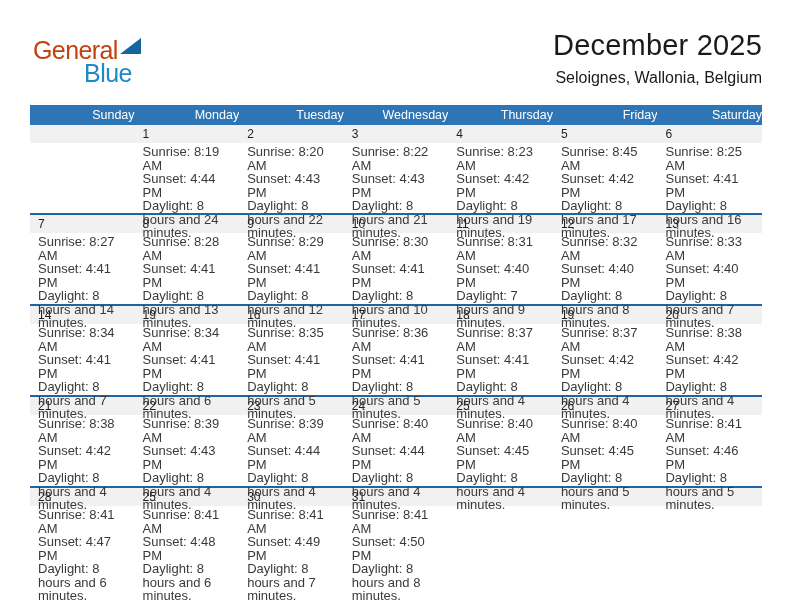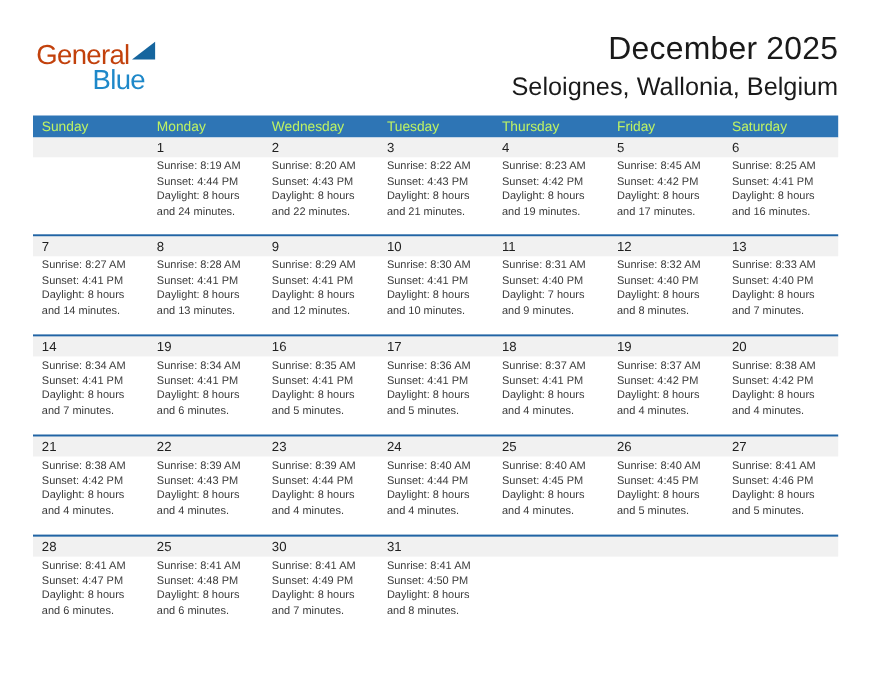--- a/index.html
+++ b/index.html
@@ -10,32 +10,32 @@
     position: relative;
     overflow: hidden;
   }
   
   .logo { position: absolute; left: 33px; top: 38px; }
   .logo-row1 { display: flex; align-items: flex-start; font-size: 25px; line-height: 25px; color: #c2410c; letter-spacing: -0.6px; }
   .logo-triangle { width: 0; height: 0; border-bottom: 16px solid #15659e; border-left: 21px solid transparent; margin-left: 2px; margin-bottom: 4px; }
   .logo-row2 { font-size: 25px; line-height: 22px; color: #1e88c9; letter-spacing: -0.6px; text-align: right; padding-right: 9px; margin-top: -1px; }
   .titles { position: absolute; right: 30px; top: 28px; text-align: right; }
   .cal-title { font-size: 29px; line-height: 34px; color: #1a1a1a; letter-spacing: 0.2px; }
-  .cal-subtitle { font-size: 23px; line-height: 24px; color: #1a1a1a; margin-top: 4px; }
+  .cal-subtitle { font-size: 16px; line-height: 24px; color: #1a1a1a; margin-top: 4px; }
 
   
   .calendar { position: absolute; left: 30px; top: 105px; width: 732px; }
   .weekday-row { display: flex; height: 20px; background: #2E75B5; }
-  .weekday-cell { flex: 1; color: #bef264; font-size: 12.5px; line-height: 20px; padding-left: 8px; box-sizing: border-box; overflow: hidden; white-space: nowrap; }
+  .weekday-cell { flex: 1; color: #ffffff; font-size: 12.5px; line-height: 20px; padding-left: 8px; box-sizing: border-box; overflow: hidden; white-space: nowrap; text-align: right; }
   .week-row { height: 88px; box-sizing: border-box; }
   .week-row.divided { height: 91px; border-top: 2px solid #2164A4; }
   .day-band { display: flex; height: 18px; background: #F1F1F1; }
   .day-number-cell { flex: 1; font-size: 12px; line-height: 18px; padding-left: 8px; color: #1f1f1f; box-sizing: border-box; }
   .body-band { display: flex; }
-  .day-cell { flex: 1; padding: 2px 4px 0 8px; box-sizing: border-box; font-size: 10px; line-height: 13.5px; color: #3a3a3a; overflow: hidden; }
+  .day-cell { flex: 1; padding: 2px 4px 0 8px; box-sizing: border-box; font-size: 13px; line-height: 13.5px; color: #3a3a3a; overflow: hidden; }
 </style>
 </head>
 <body>
 
 <div class="logo">
   <div class="logo-row1">
     <span>General</span>
     <span class="logo-triangle"></span>
   </div>
   <div class="logo-row2">Blue</div>
@@ -43,22 +43,22 @@
 
 <div class="titles">
   <div class="cal-title">December 2025</div>
   <div class="cal-subtitle">Seloignes, Wallonia, Belgium</div>
 </div>
 
 <div class="calendar">
   <div class="weekday-row" id="weekday-row">
       <div class="weekday-cell">Sunday</div>
       <div class="weekday-cell">Monday</div>
+      <div class="weekday-cell">Tuesday</div>
       <div class="weekday-cell">Wednesday</div>
-      <div class="weekday-cell">Tuesday</div>
       <div class="weekday-cell">Thursday</div>
       <div class="weekday-cell">Friday</div>
       <div class="weekday-cell">Saturday</div>
     </div>
   <div id="weeks">
       <div class="week-row">
         <div class="day-band">
           <div class="day-number-cell"></div>
           <div class="day-number-cell">1</div>
           <div class="day-number-cell">2</div>

